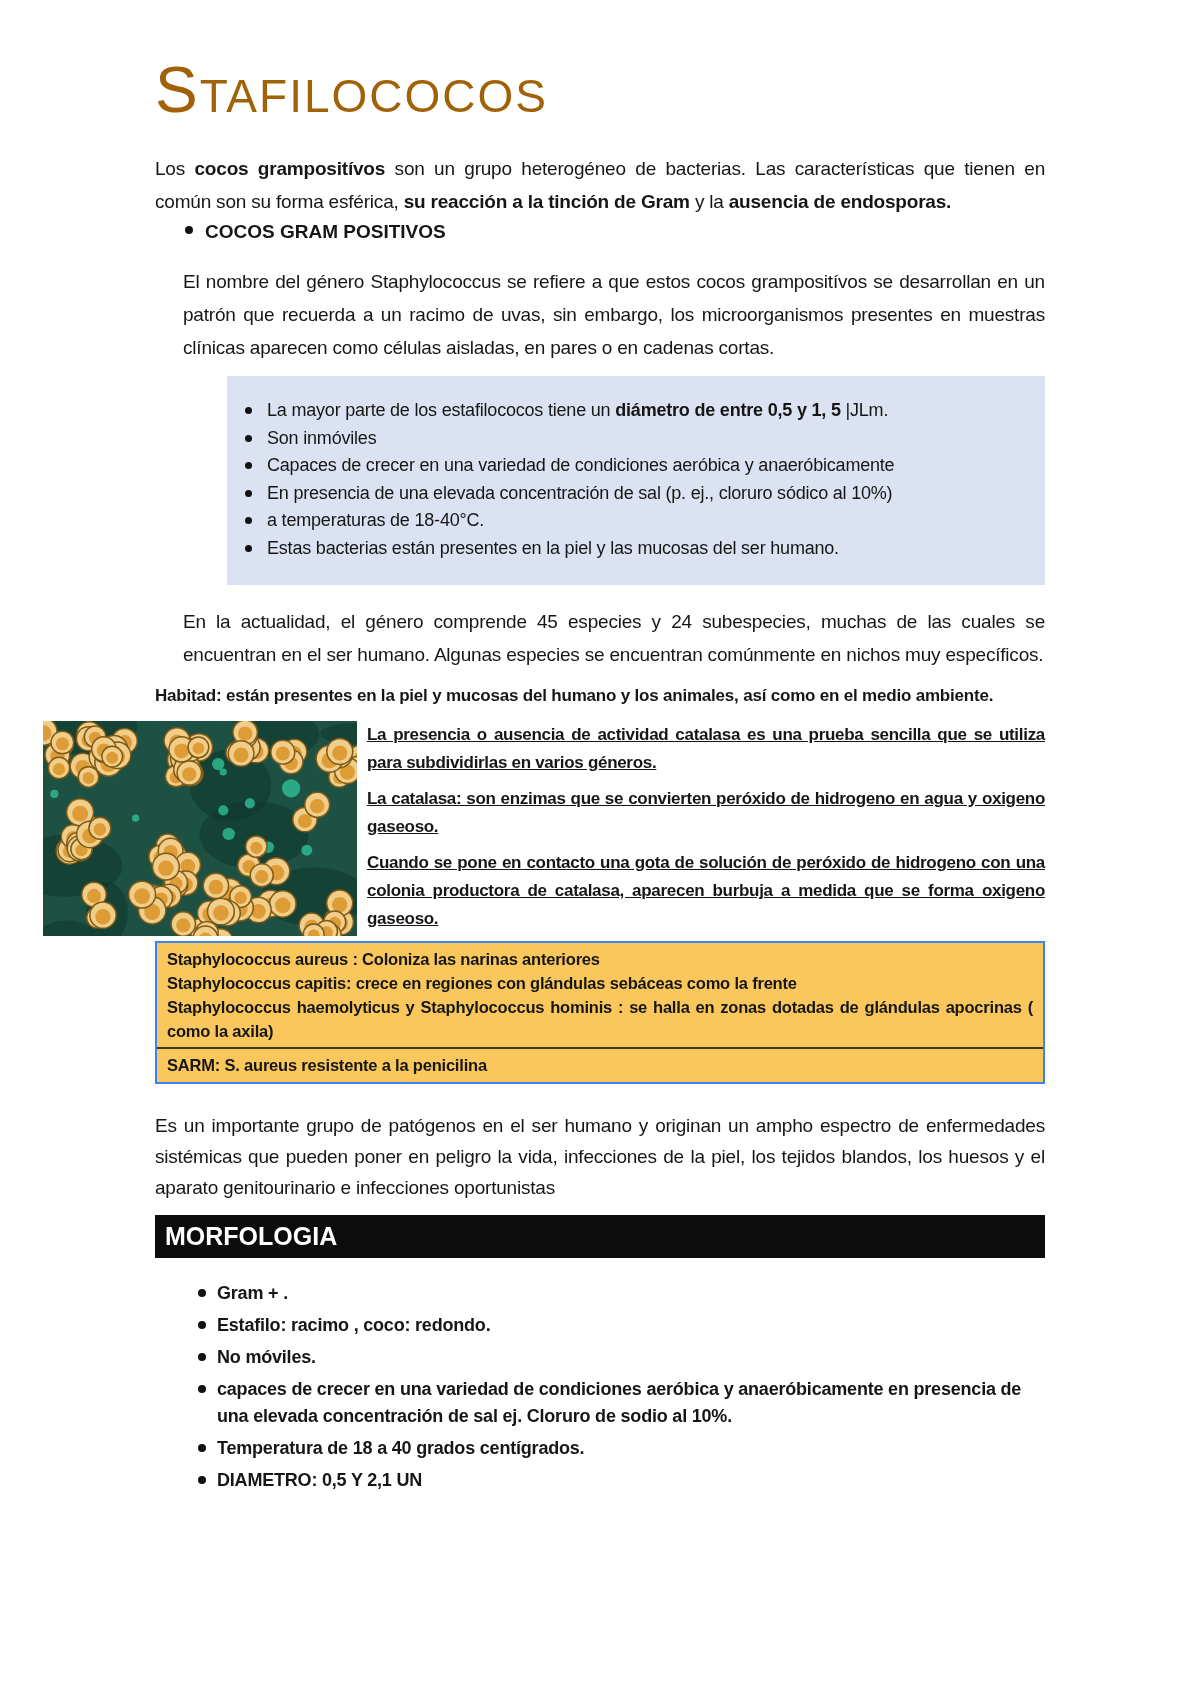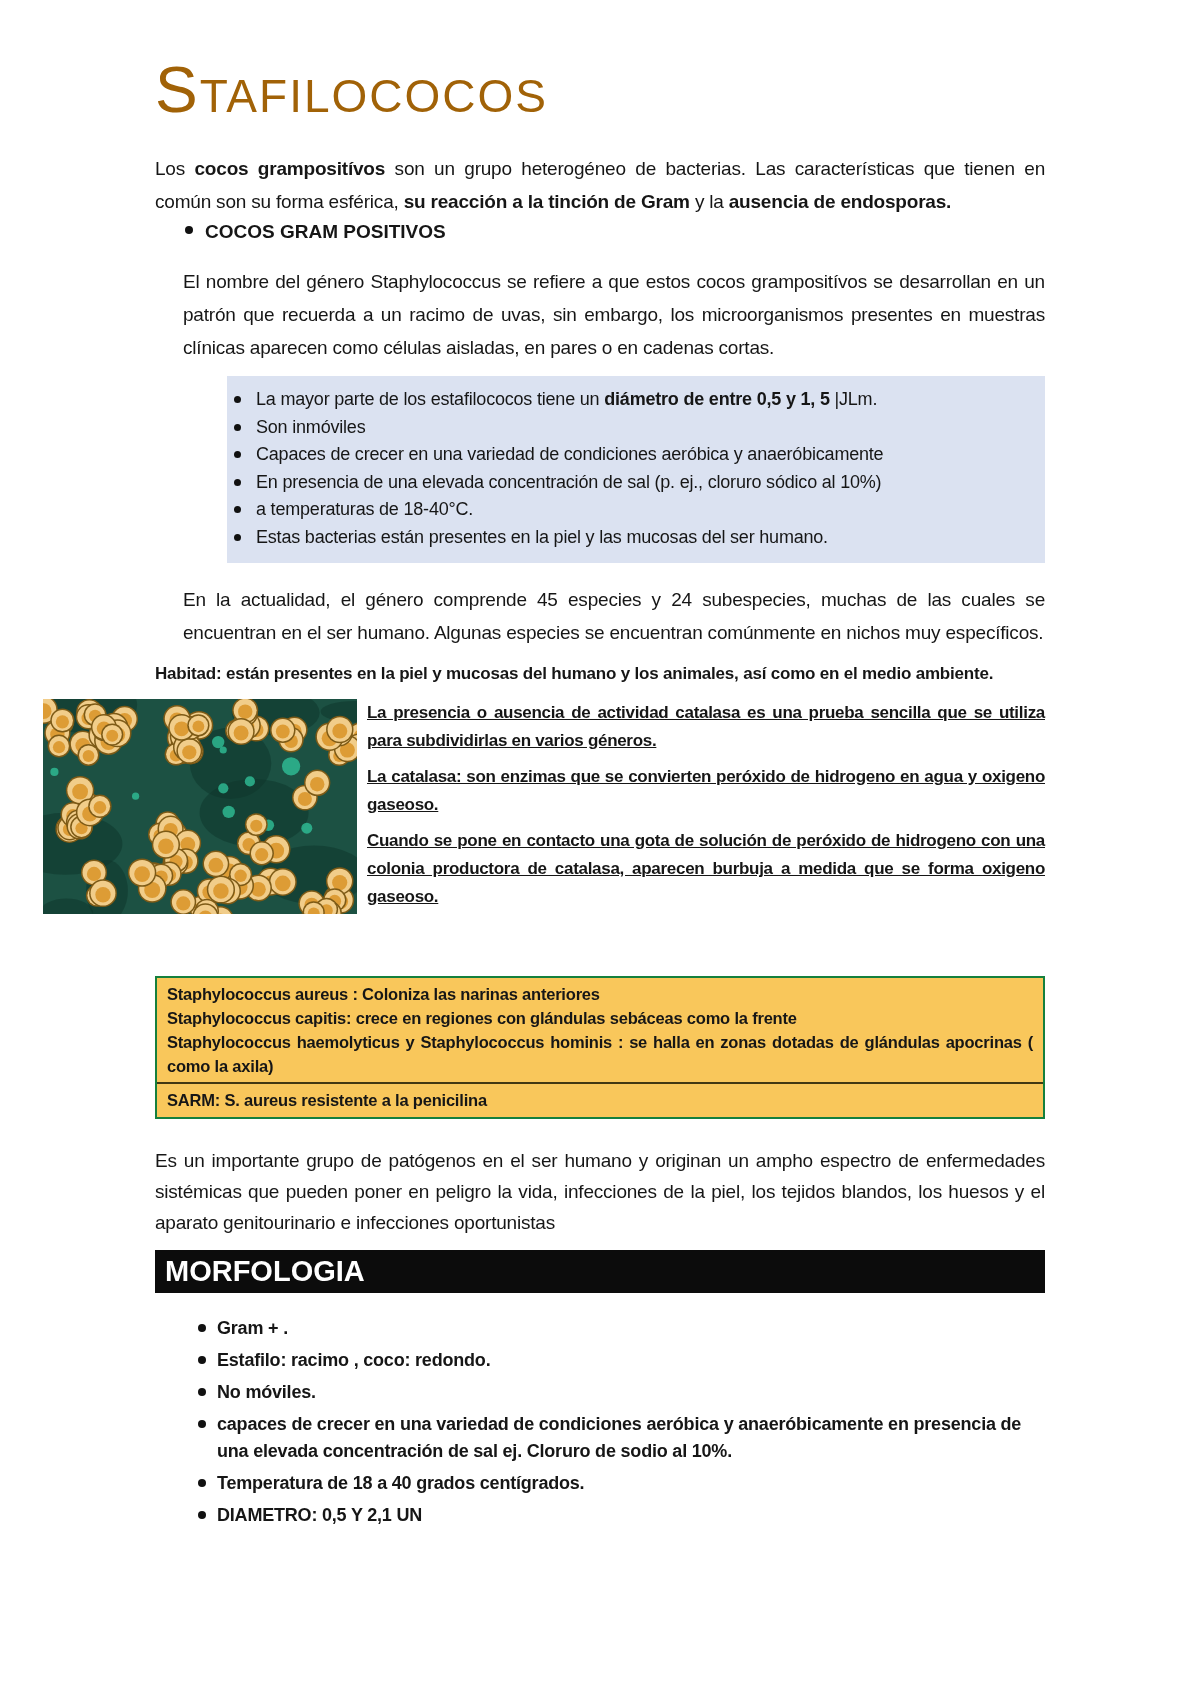--- a/index.html
+++ b/index.html
@@ -8,34 +8,34 @@
   h1{margin:0;font-weight:400;color:#a16207;font-size:46px;line-height:64px;letter-spacing:2px;}
   h1 .cap{font-size:64px;}
   .b{font-weight:bold;}
   p{margin:0;}
   .intro{margin-top:24px;font-size:19px;line-height:33px;text-align:justify;letter-spacing:-0.2px;}
   .sec-head{position:relative;padding-left:50px;font-weight:bold;font-size:19px;line-height:27px;}
   .dot{position:absolute;width:8px;height:8px;border-radius:50%;background:#111;top:8px;}
   .sec-head .dot{left:30px;}
   .para-indent{margin:20px 0 0 28px;font-size:19px;line-height:33px;text-align:justify;letter-spacing:-0.2px;}
   .hl-box{margin:12px 0 0 72px;background:#dbe2f1;padding:9px 8px 11px 0;}
-  .hl-box ul{list-style:none;margin:1px;padding:0;}
+  .hl-box ul{list-style:none;margin:12px;padding:0;}
   .hl-box li{position:relative;padding-left:28px;font-size:18px;line-height:27.5px;letter-spacing:-0.2px;}
   .hl-box .dot{left:6px;top:10px;width:7px;height:7px;}
   .habitat{margin-top:12px;font-weight:bold;font-size:17px;line-height:26px;letter-spacing:-0.2px;}
   .media{position:relative;margin-top:12px;min-height:220px;}
   .micro{position:absolute;left:-112px;top:0;width:314px;height:215px;display:block;}
   .media-text{margin-left:212px;font-weight:bold;font-size:17px;line-height:28px;text-align:justify;letter-spacing:-0.3px;text-decoration:underline;}
   .media-text p{margin:0 0 8px;}
-  .species{margin-top:57px;border:2px solid #15803d;background:#f9c75b;font-weight:bold;font-size:16.5px;letter-spacing:-0.2px;}
+  .species{border:2px solid #3b82f6;background:#f9c75b;font-weight:bold;font-size:16.5px;letter-spacing:-0.2px;}
   .species .row1{padding:4px 10px 4px;border-bottom:2px solid #423812;line-height:24px;}
   .species .row2{padding:4px 10px 5px;line-height:24px;}
   .species .wrap-line{text-align:justify;}
   .pathogens{margin-top:26px;font-size:19px;line-height:31px;text-align:justify;letter-spacing:-0.2px;}
-  .bar{margin-top:12px;background:#0c0c0c;color:#ffffff;font-weight:bold;font-size:29px;height:43px;display:flex;align-items:center;padding-left:10px;}
+  .bar{margin-top:12px;background:#0c0c0c;color:#ffffff;font-weight:bold;font-size:25px;height:43px;display:flex;align-items:center;padding-left:10px;}
   .morf-list{list-style:none;margin:22px 0 0;padding:0;font-weight:bold;font-size:18px;}
   .morf-list li{position:relative;padding-left:62px;line-height:27px;margin-bottom:5px;letter-spacing:-0.2px;}
   .morf-list .dot{left:43px;top:9px;}
 </style>
 </head>
 <body>
 
 <div class="page">
   <div class="content">
 

